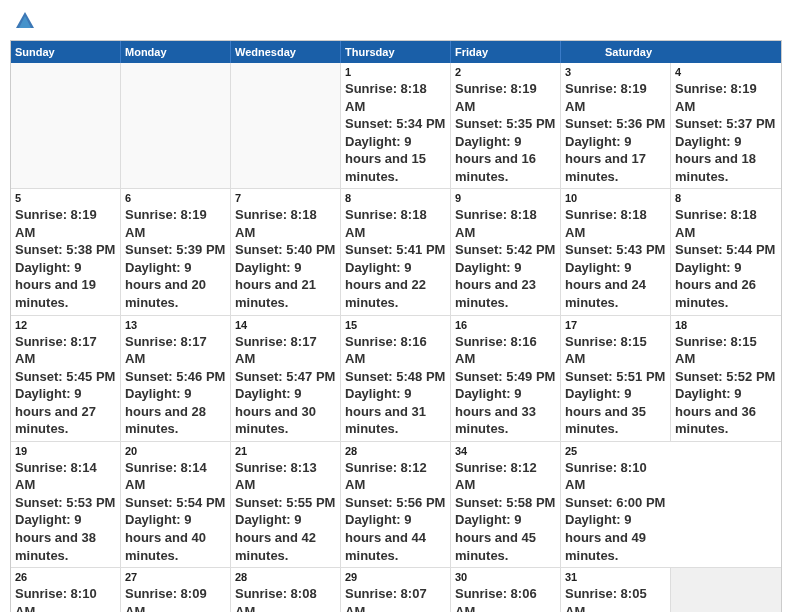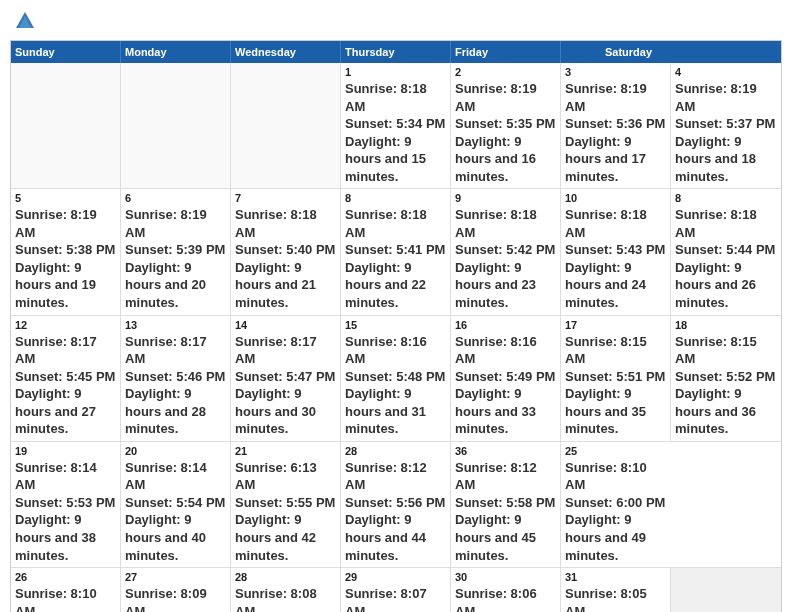--- a/index.html
+++ b/index.html
@@ -274,32 +274,32 @@
 Daylight: 9 hours and 38 minutes.</div>
           </div>
           <div class="cal-cell">
             <span class="day-num">20</span>
             <div class="cell-text" style="white-space: pre-line;">Sunrise: 8:14 AM
 Sunset: 5:54 PM
 Daylight: 9 hours and 40 minutes.</div>
           </div>
           <div class="cal-cell">
             <span class="day-num">21</span>
-            <div class="cell-text" style="white-space: pre-line;">Sunrise: 6:13 AM
+            <div class="cell-text" style="white-space: pre-line;">Sunrise: 8:13 AM
 Sunset: 5:55 PM
 Daylight: 9 hours and 42 minutes.</div>
           </div>
           <div class="cal-cell">
             <span class="day-num">28</span>
             <div class="cell-text" style="white-space: pre-line;">Sunrise: 8:12 AM
 Sunset: 5:56 PM
 Daylight: 9 hours and 44 minutes.</div>
           </div>
           <div class="cal-cell">
-            <span class="day-num">36</span>
+            <span class="day-num">34</span>
             <div class="cell-text" style="white-space: pre-line;">Sunrise: 8:12 AM
 Sunset: 5:58 PM
 Daylight: 9 hours and 45 minutes.</div>
           </div>
           <div class="cal-cell">
             <span class="day-num">25</span>
             <div class="cell-text" style="white-space: pre-line;">Sunrise: 8:10 AM
 Sunset: 6:00 PM
 Daylight: 9 hours and 49 minutes.</div>
           </div>

